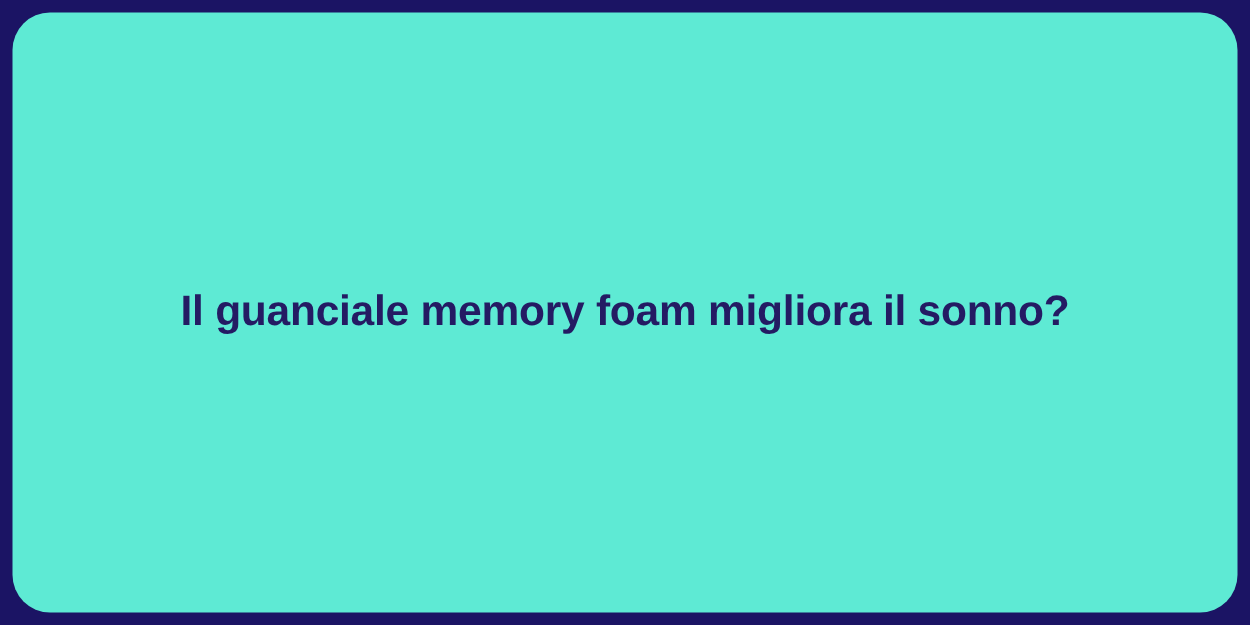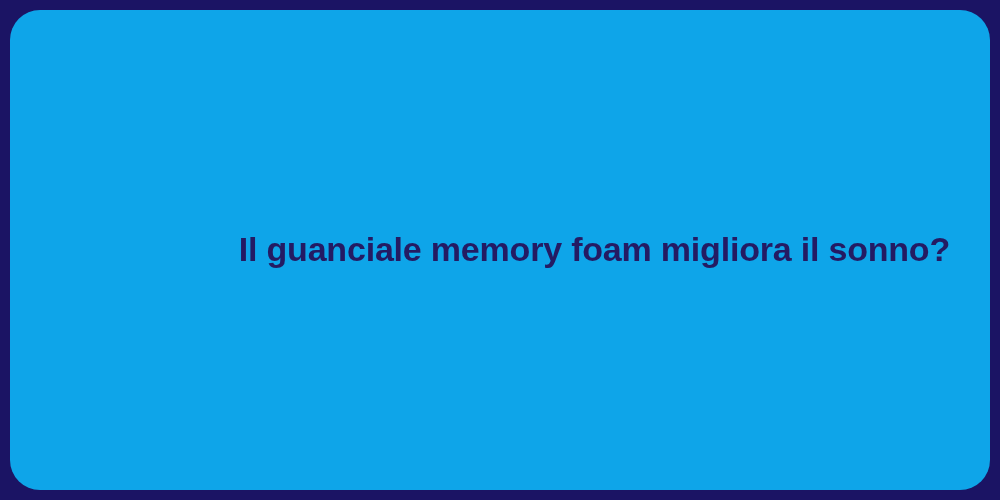--- a/index.html
+++ b/index.html
@@ -18,25 +18,25 @@
     width: 1000px;
     height: 500px;
     background: #1b1464;
     box-sizing: border-box;
     padding: 10px;
   }
   .card {
     position: relative;
     width: 100%;
     height: 100%;
-    background: #0ea5e9;
+    background: #5eead4;
     border-radius: 30px;
     display: flex;
     align-items: center;
-    justify-content: flex-end;
+    justify-content: center;
     box-sizing: border-box;
   }
   .headline {
     margin: 0;
     padding: 0 40px;
     text-align: center;
     color: #241b63;
     font-family: "Liberation Sans", sans-serif;
     font-size: 34px;
     font-weight: bold;

